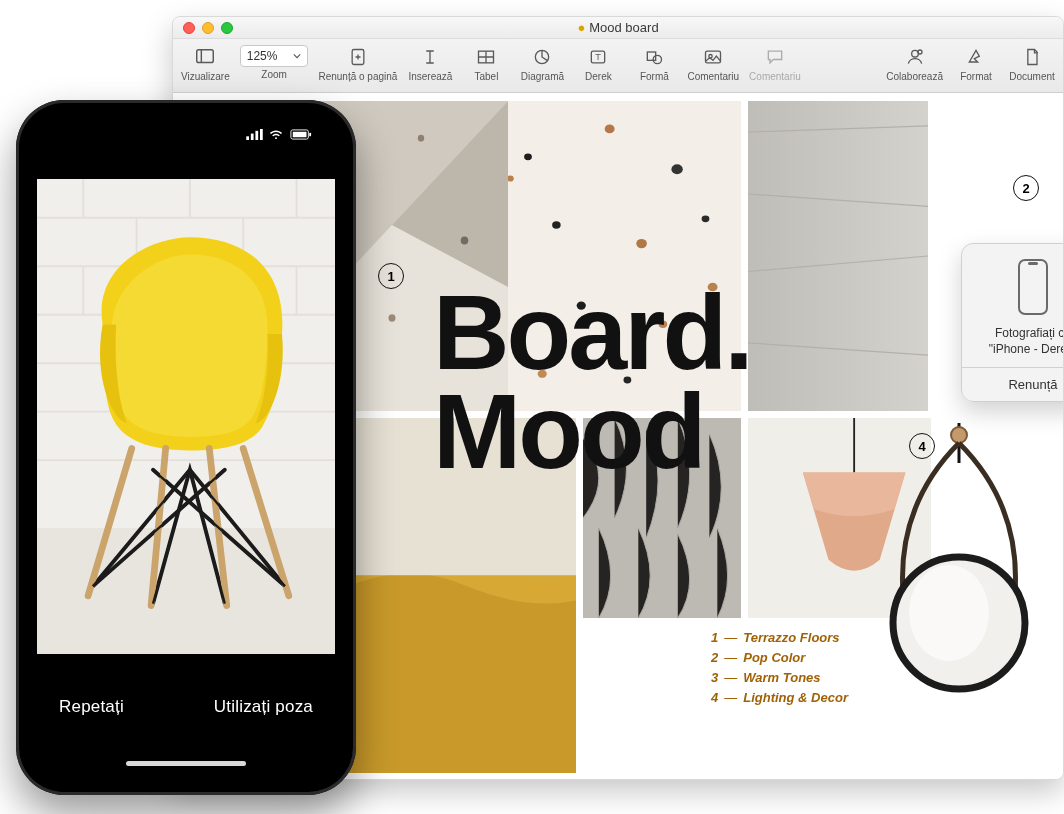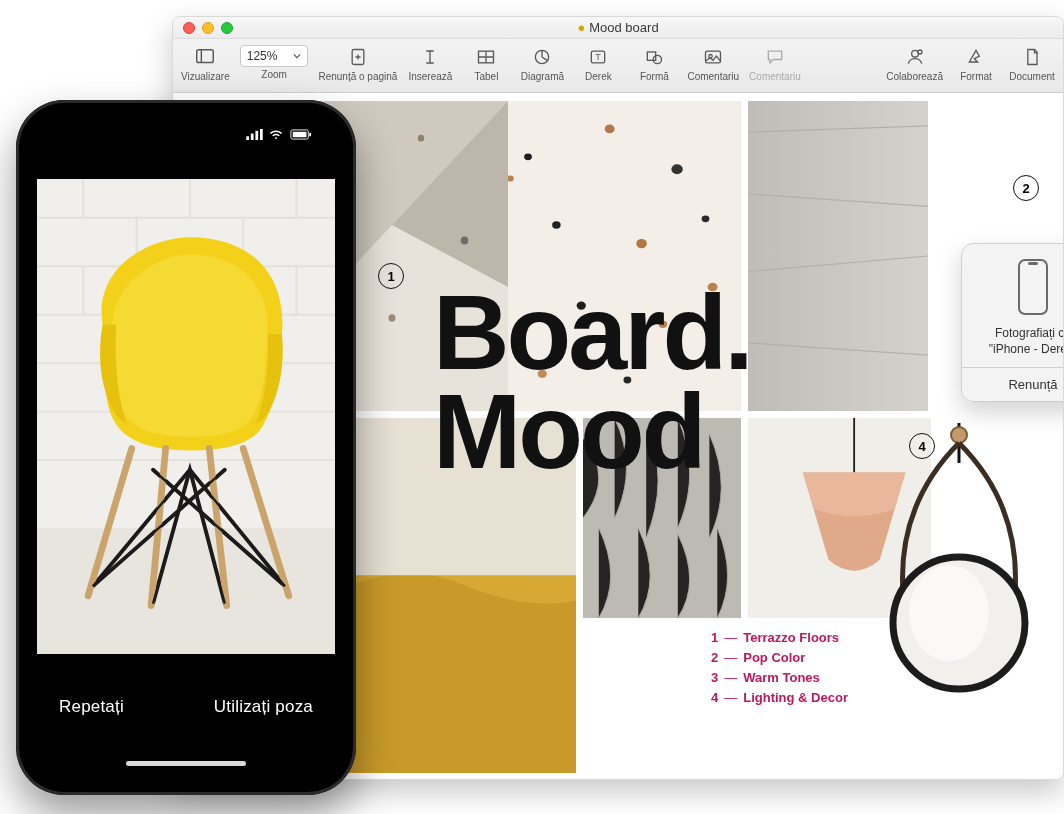--- a/index.html
+++ b/index.html
@@ -99,21 +99,21 @@
 
   .headline{
     position:absolute; left:260px; top:190px;
     font-size:106px; line-height:0.93; font-weight:800;
     letter-spacing:-3px; color:#111;
     font-family: "Helvetica Neue", Arial, sans-serif;
   }
 
   .legend{
     position:absolute; left:538px; top:535px;
-    font-size:13px; font-weight:700; color:#be185d; line-height:1.55;
+    font-size:13px; font-weight:700; color:#a16207; line-height:1.55;font-style:italic;
   }
   .legend .row{white-space:nowrap;}
   .legend .dash{margin:0 6px; font-weight:400}
 
   .mirror{
     position:absolute; left:716px; top:330px;
     width:140px; height:340px;
   }
 
   .marker{

